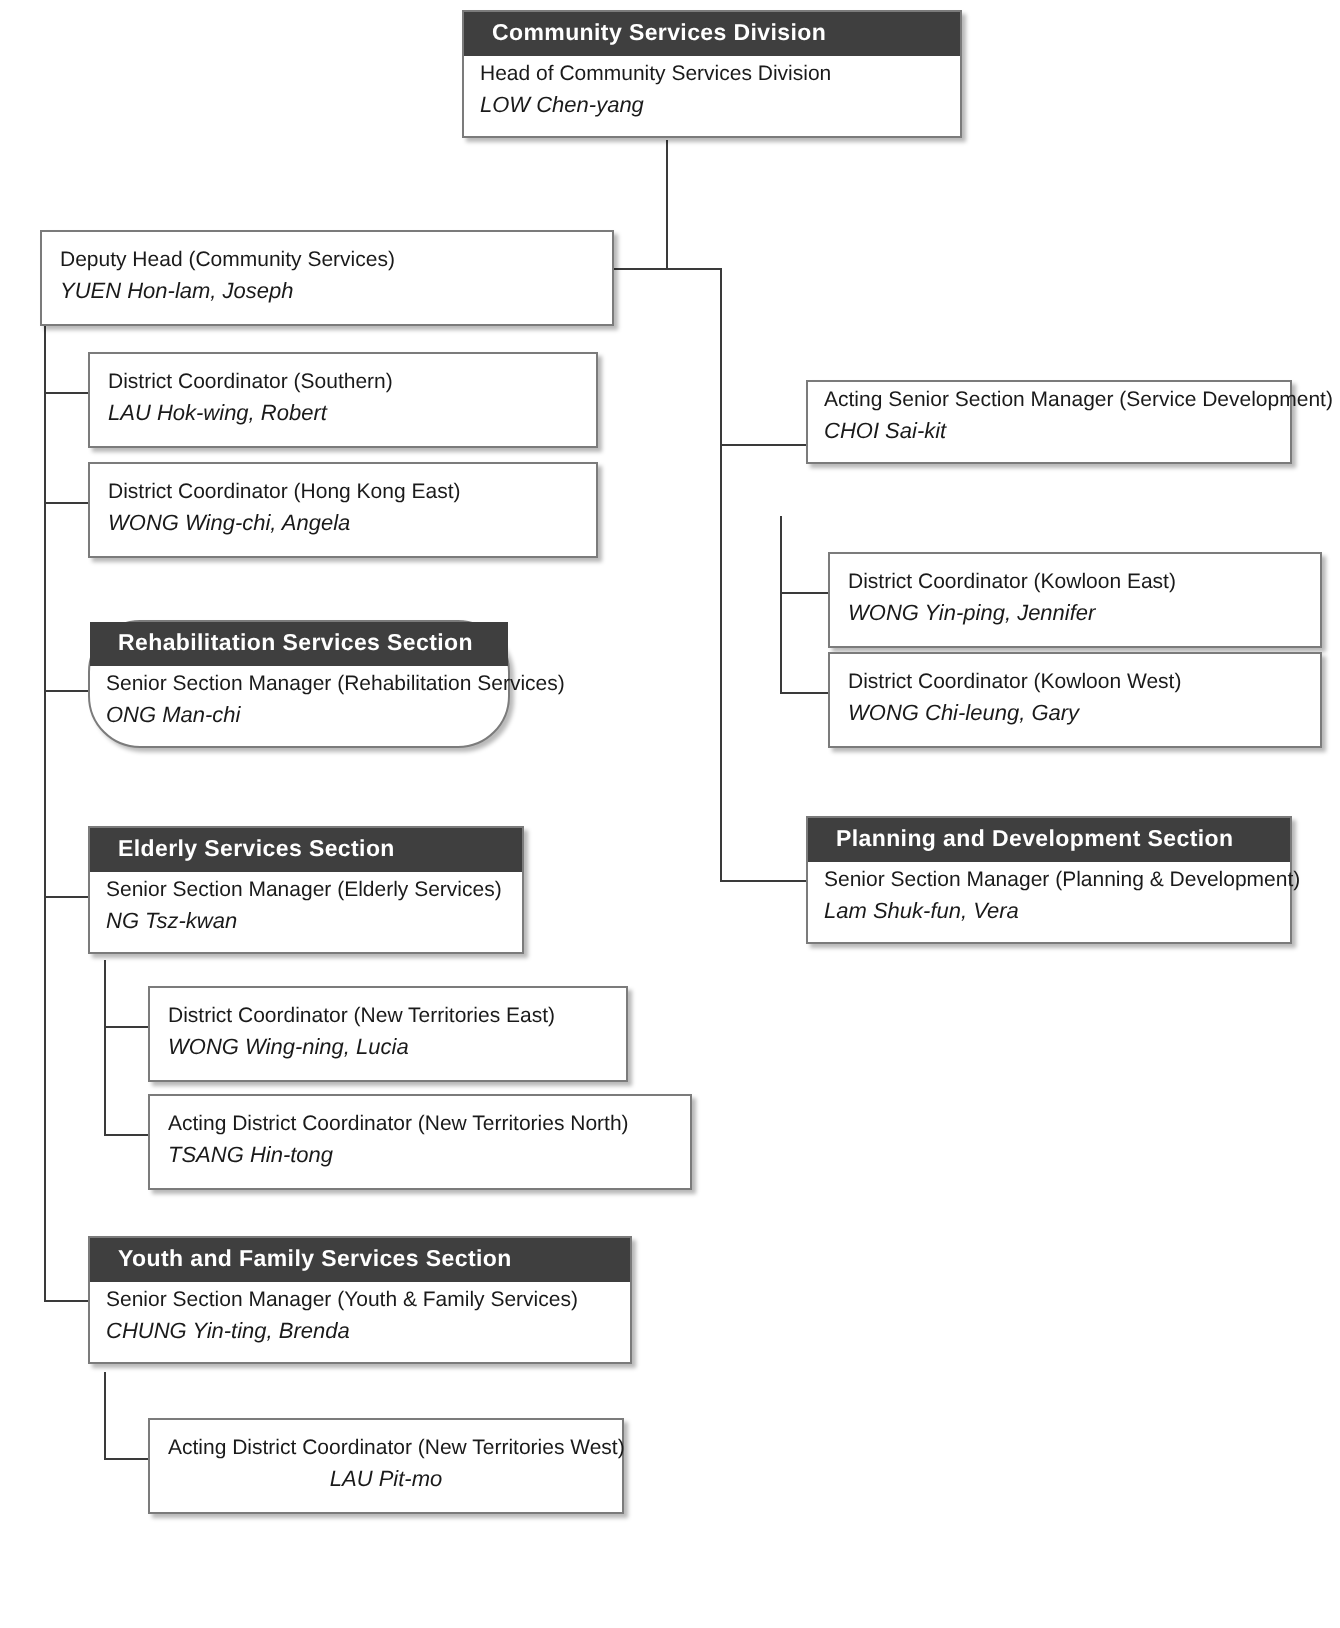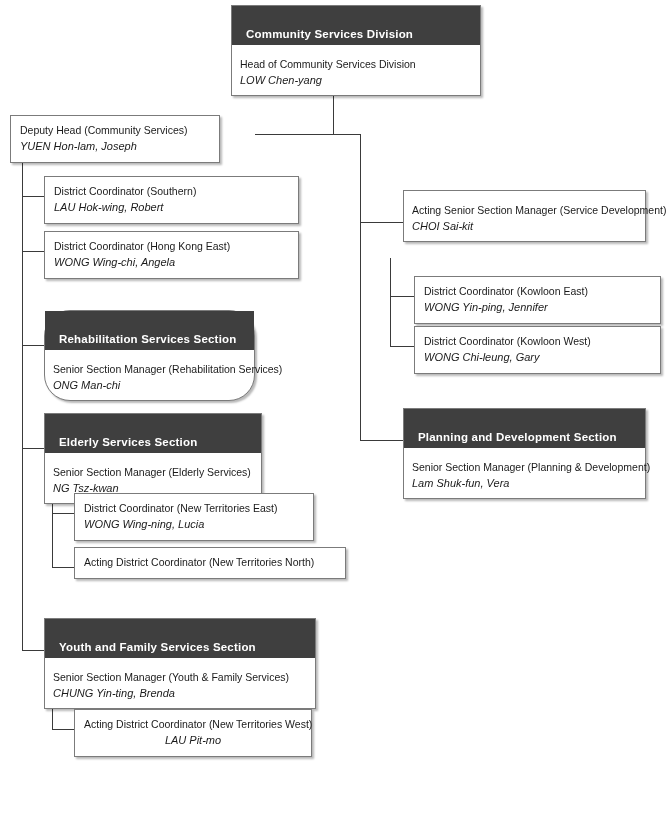--- a/index.html
+++ b/index.html
@@ -34,26 +34,26 @@
     box-sizing: border-box;
     background: #ffffff;
     border: 1px solid #7b7b7b;
     box-shadow: 2px 2px 2px rgba(0,0,0,0.28);
   }
   .node .hdr {
     background: #3f3f3f;
     color: #ffffff;
     font-size: 11.5px;
     font-weight: bold;
-    padding: 22px 8px 5px 14px;
+    padding: 5px 8px 5px 14px;
     letter-spacing: 0.2px;
     white-space: nowrap;
   }
   .node .body {
-    padding: 12px 8px 7px 8px;
+    padding: 2px 8px 7px 8px;
   }
   .node .title {
     font-size: 10.5px;
     color: #1a1a1a;
     line-height: 15px;
     white-space: nowrap;
   }
   .node .name {
     font-size: 11px;
     color: #1a1a1a;
@@ -98,21 +98,21 @@
   <div class="line h" style="left:52px; top:729px; width:22px;"></div>
 
   <div class="node" style="left:231px; top:5px; width:250px;">
     <div class="hdr">Community Services Division</div>
     <div class="body">
       <div class="title">Head of Community Services Division</div>
       <div class="name">LOW Chen-yang</div>
     </div>
   </div>
 
-  <div class="node plain" style="left:10px; top:115px; width:210px;">
+  <div class="node plain" style="left:20px; top:115px; width:287px;">
     <div class="body">
       <div class="title">Deputy Head (Community Services)</div>
       <div class="name">YUEN Hon-lam, Joseph</div>
     </div>
   </div>
 
   <div class="node plain" style="left:44px; top:176px; width:255px;">
     <div class="body">
       <div class="title">District Coordinator  (Southern)</div>
       <div class="name">LAU Hok-wing, Robert</div>
@@ -145,20 +145,21 @@
   <div class="node plain" style="left:74px; top:493px; width:240px;">
     <div class="body">
       <div class="title">District Coordinator  (New Territories East)</div>
       <div class="name">WONG  Wing-ning, Lucia</div>
     </div>
   </div>
 
   <div class="node plain" style="left:74px; top:547px; width:272px;">
     <div class="body">
       <div class="title">Acting District Coordinator (New Territories North)</div>
+      <div class="name">TSANG  Hin-tong</div>
     </div>
   </div>
 
   <div class="node" style="left:44px; top:618px; width:272px;">
     <div class="hdr">Youth and Family Services Section</div>
     <div class="body">
       <div class="title">Senior Section Manager (Youth &amp; Family Services)</div>
       <div class="name">CHUNG Yin-ting, Brenda</div>
     </div>
   </div>

